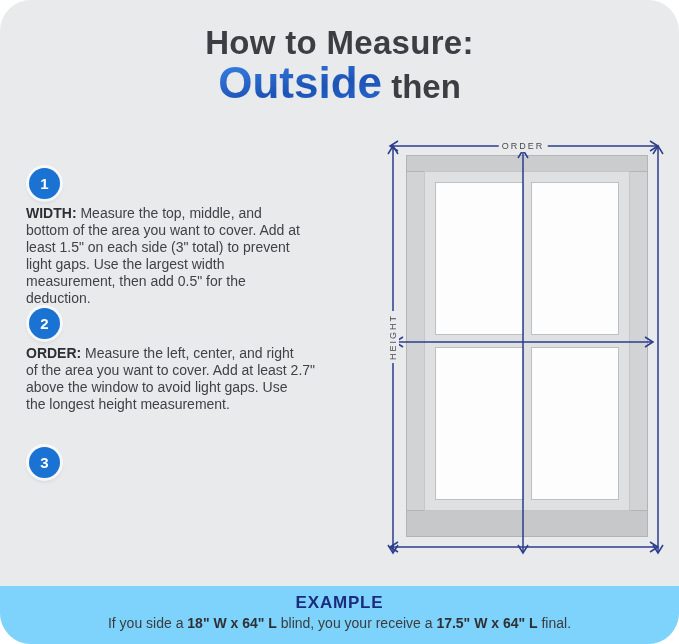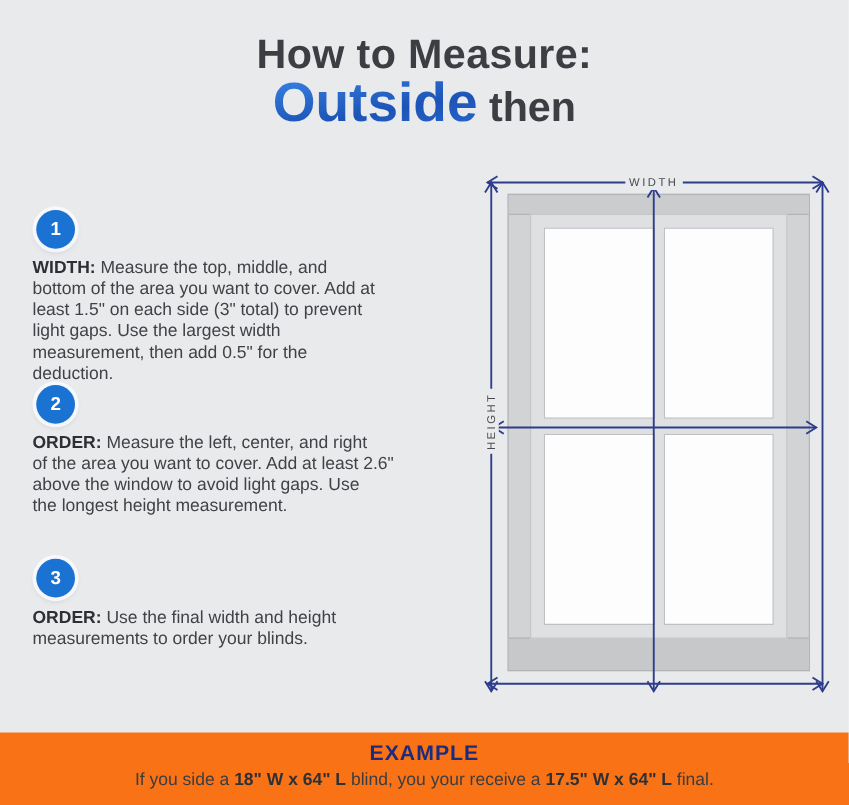--- a/index.html
+++ b/index.html
@@ -1,19 +1,20 @@
 <!DOCTYPE html>
 <html><head>
 <meta charset="utf-8">
 <style>
   html,body { margin:0; padding:0; }
   .canvas {
     position:relative; width:679px; height:644px; overflow:hidden;
     background:#e9eaec;
     font-family:"Liberation Sans", sans-serif;
+    border-radius:31px;
     -webkit-font-smoothing:antialiased;
   }
 
   
   .header { position:absolute; top:26px; left:0; width:100%; text-align:center; }
   .header-line1 { font-size:33px; font-weight:700; color:#3d3e43; letter-spacing:0.3px; line-height:34px; }
   .header-line2 { margin-top:1px; font-size:33px; font-weight:700; color:#3d3e43; line-height:44px; }
   .header-highlight {
     font-size:44px; font-weight:700;
     background:linear-gradient(170deg,#3b86e8 0%,#1d53b6 60%,#2a6ad0 100%);
@@ -55,21 +56,21 @@
 
   .arrows-svg { position:absolute; left:0; top:0; }
   .dim-label {
     position:absolute; font-size:9px; font-weight:400; letter-spacing:2px;
     color:#4a4b50; background:#e9eaec; padding:1px 3px; white-space:nowrap;
   }
   .dim-label-width  { left:140px; top:8px;  transform:translate(-50%,-50%); }
   .dim-label-height { left:10px;  top:199px; transform:translate(-50%,-50%) rotate(-90deg); }
 
   
-  .footer { position:absolute; left:0; bottom:0; width:100%; height:58px; background:#f97316; text-align:center; }
+  .footer { position:absolute; left:0; bottom:0; width:100%; height:58px; background:#7dd3fc; text-align:center; }
   .example-heading { margin:7px 0 0 0; font-size:17px; font-weight:700; color:#1b2c7e; letter-spacing:0.8px; }
   .example-text { margin:2px 0 0 0; font-size:14px; color:#3b3c40; }
   .example-text b { color:#2f3034; }
 </style>
 </head>
 <body>
 
 <div class="canvas">
 
   <div class="header">
@@ -84,29 +85,27 @@
 bottom of the area you want to cover. Add at
 least 1.5" on each side (3" total) to prevent
 light gaps. Use the largest width
 measurement, then add 0.5" for the
 deduction.</span></p>
 
   <div class="step-circle" style="top:308px;">
     <span>2</span>
   </div>
   <p class="step-text" style="top:345px;"><b class="step-label">ORDER:</b><span> Measure the left, center, and right
-of the area you want to cover. Add at least 2.6"
+of the area you want to cover. Add at least 2.7"
 above the window to avoid light gaps. Use
 the longest height measurement.</span></p>
 
   <div class="step-circle" style="top:447px;">
     <span>3</span>
   </div>
-  <p class="step-text" style="top:485px;"><b class="step-label">ORDER:</b><span> Use the final width and height
-measurements to order your blinds.</span></p>
 
   <div class="diagram">
 
     <div class="window">
       <div class="window-top"></div>
       <div class="window-sill"></div>
       <div class="window-inner">
         <div class="pane-grid">
           <div class="pane"></div>
           <div class="pane"></div>
@@ -148,21 +147,21 @@
         <polyline points="135,407 140,415 145,407"></polyline>
       </g>
 
       <g>
         <line x1="12" y1="204" x2="270" y2="204"></line>
         <polyline points="20,199 12,204 20,209"></polyline>
         <polyline points="262,199 270,204 262,209"></polyline>
       </g>
     </svg>
 
-    <div class="dim-label dim-label-width">WIDTH</div>
+    <div class="dim-label dim-label-width">ORDER</div>
     <div class="dim-label dim-label-height">HEIGHT</div>
   </div>
 
   <div class="footer">
     <p class="example-heading">EXAMPLE</p>
     <p class="example-text"><span>If you side a </span><b>18" W x 64" L</b><span> blind, you your receive a </span><b>17.5" W x 64" L</b><span> final.</span></p>
   </div>
 
 </div>
 

